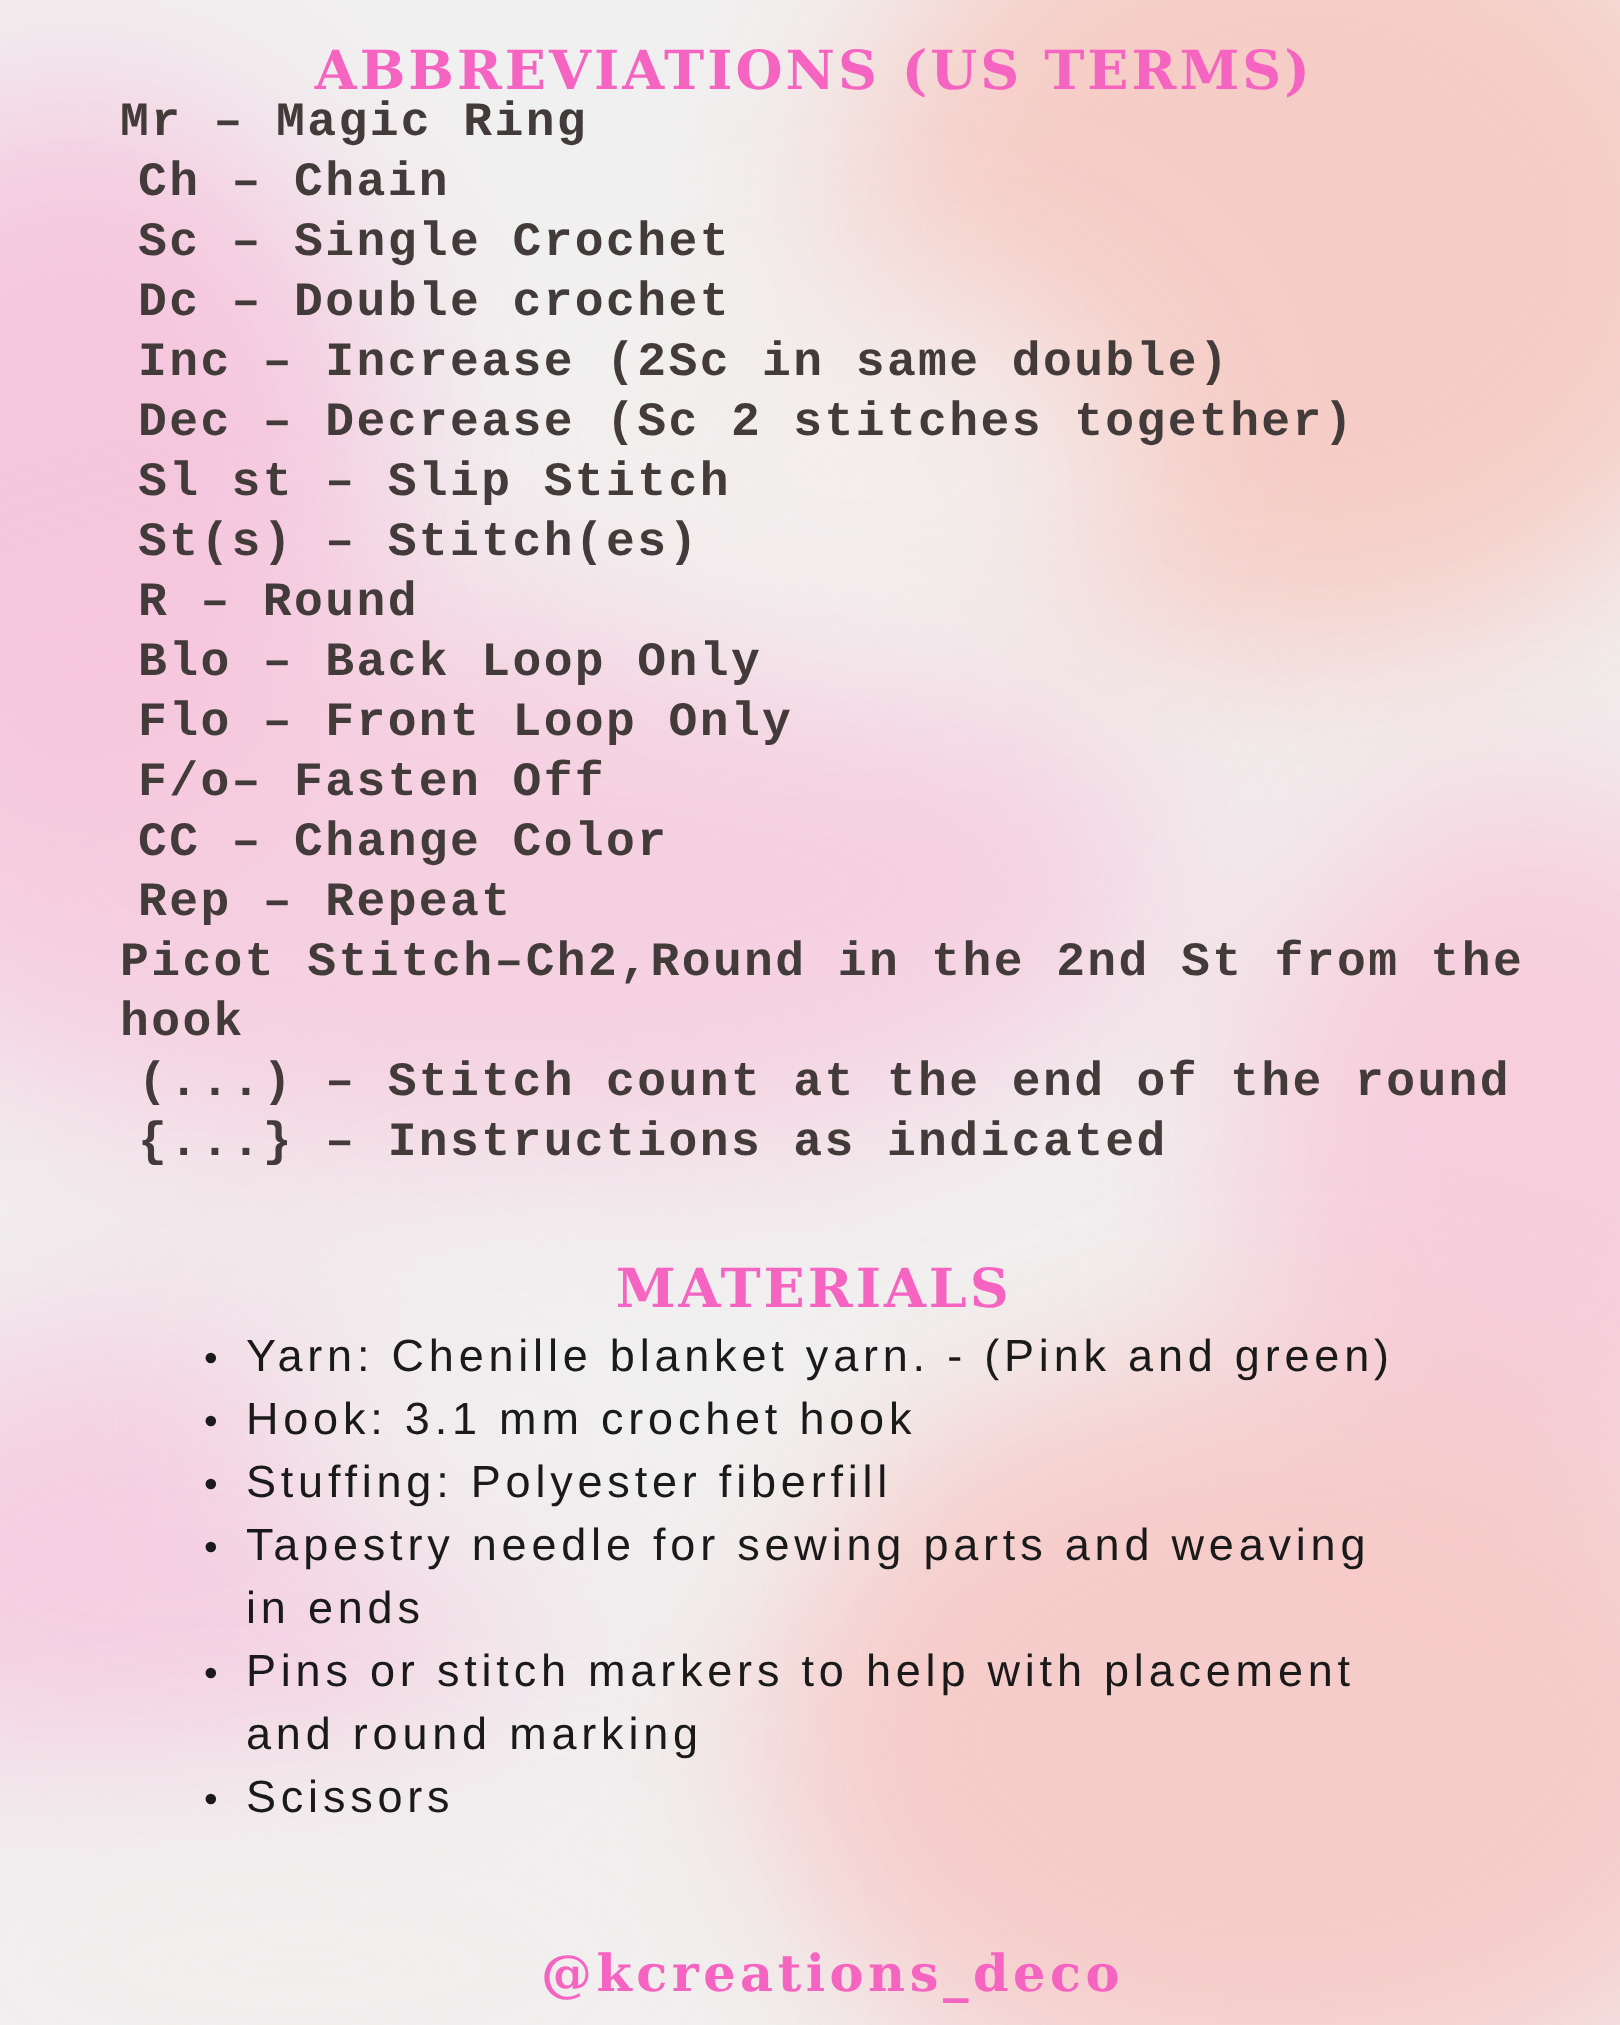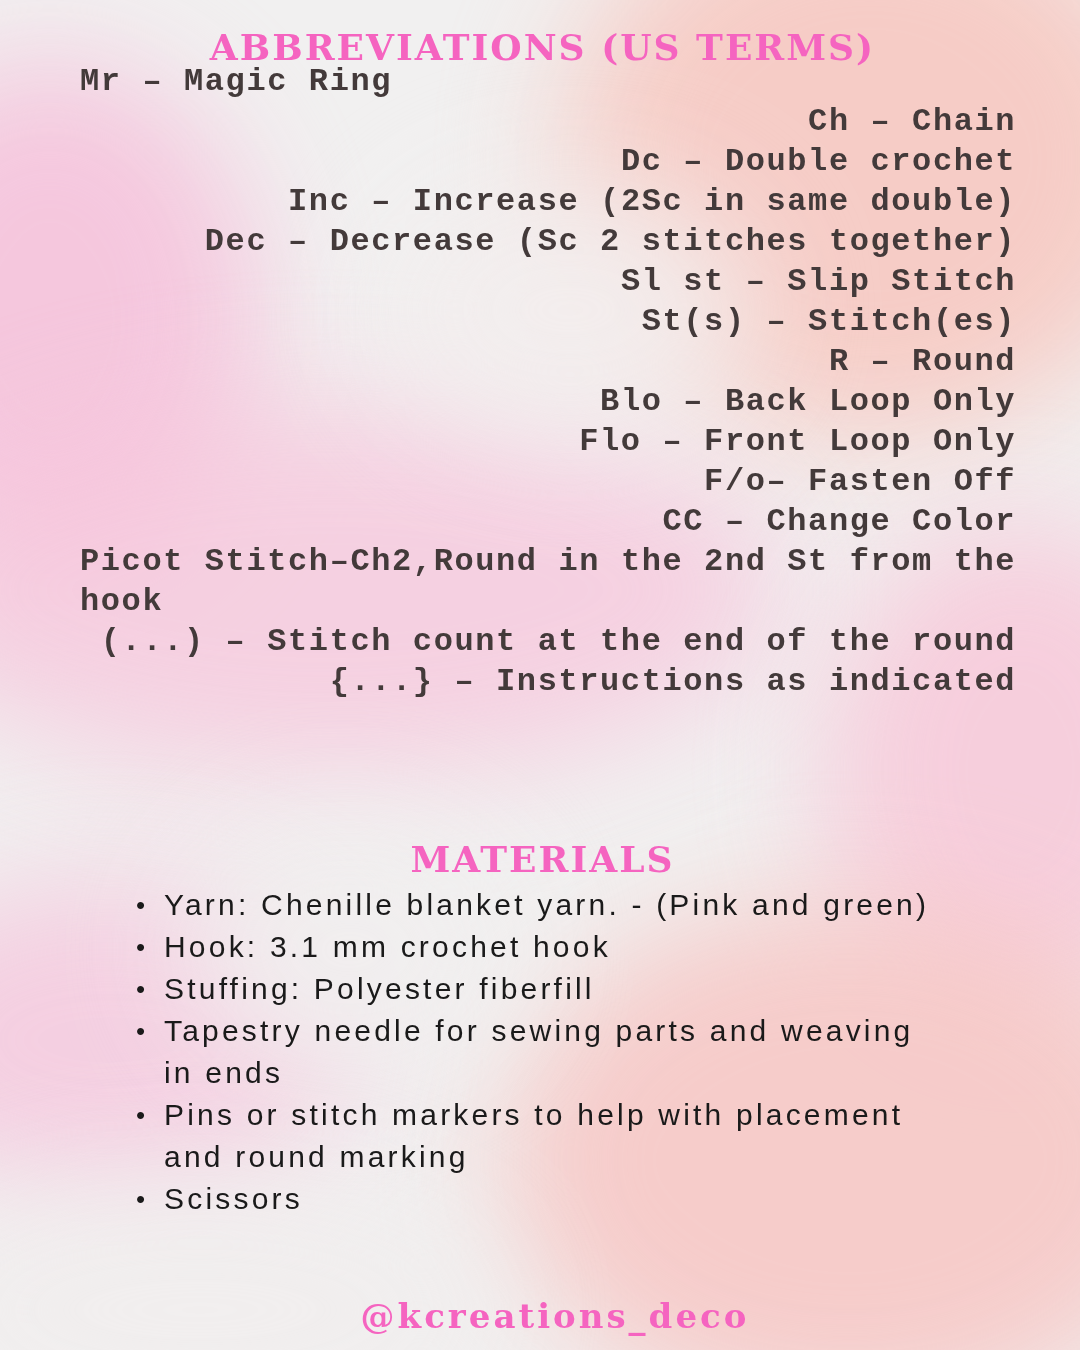--- a/index.html
+++ b/index.html
@@ -26,21 +26,21 @@
       letter-spacing: 2px; transform-origin: center;
     }
     .h-abbrev { top: 26px; font-size: 36px; }
     .h-materials { top: 838px; font-size: 36px; }
 
     .abbr-list { position: absolute; left: 80px; top: 62px; margin: 0; padding: 0; list-style: none; }
     .abbr-list li {
       font-family: Liberation Mono, monospace; font-weight: bold; color: #433a3a;
       font-size: 32px; line-height: 40px; white-space: pre; letter-spacing: 1.6px;
     }
-    .abbr-list li.indent { padding-left: 12px; text-align: right; }
+    .abbr-list li.indent { padding-left: 12px; }
 
     .mat-list {
       position: absolute; left: 136px; top: 884px; width: 800px; margin: 0; padding: 0; list-style: none;
     }
     .mat-list li {
       position: relative; padding-left: 28px;
       font-family: "Liberation Sans", sans-serif; color: #1a1a1a;
       font-size: 30px; line-height: 42px; letter-spacing: 3.2px;
     }
     .mat-list li .bullet {
@@ -67,30 +67,32 @@
     <div class="blob b8"></div>
     <div class="blob b9"></div>
 </div>
 
 <div class="content">
   <div class="heading h-abbrev">ABBREVIATIONS (US TERMS)</div>
 
   <ul class="abbr-list">
     <li>Mr – Magic Ring</li>
     <li class="indent">Ch – Chain</li>
+    <li class="indent">Sc – Single Crochet</li>
     <li class="indent">Dc – Double crochet</li>
     <li class="indent">Inc – Increase (2Sc in same double)</li>
     <li class="indent">Dec – Decrease (Sc 2 stitches together)</li>
     <li class="indent">Sl st – Slip Stitch</li>
     <li class="indent">St(s) – Stitch(es)</li>
     <li class="indent">R – Round</li>
     <li class="indent">Blo – Back Loop Only</li>
     <li class="indent">Flo – Front Loop Only</li>
     <li class="indent">F/o– Fasten Off</li>
     <li class="indent">CC – Change Color</li>
+    <li class="indent">Rep – Repeat</li>
     <li>Picot Stitch–Ch2,Round in the 2nd St from the</li>
     <li>hook</li>
     <li class="indent">(...) – Stitch count at the end of the round</li>
     <li class="indent">{...} – Instructions as indicated</li>
   </ul>
 
   <div class="heading h-materials">MATERIALS</div>
 
   <ul class="mat-list">
     <li>

